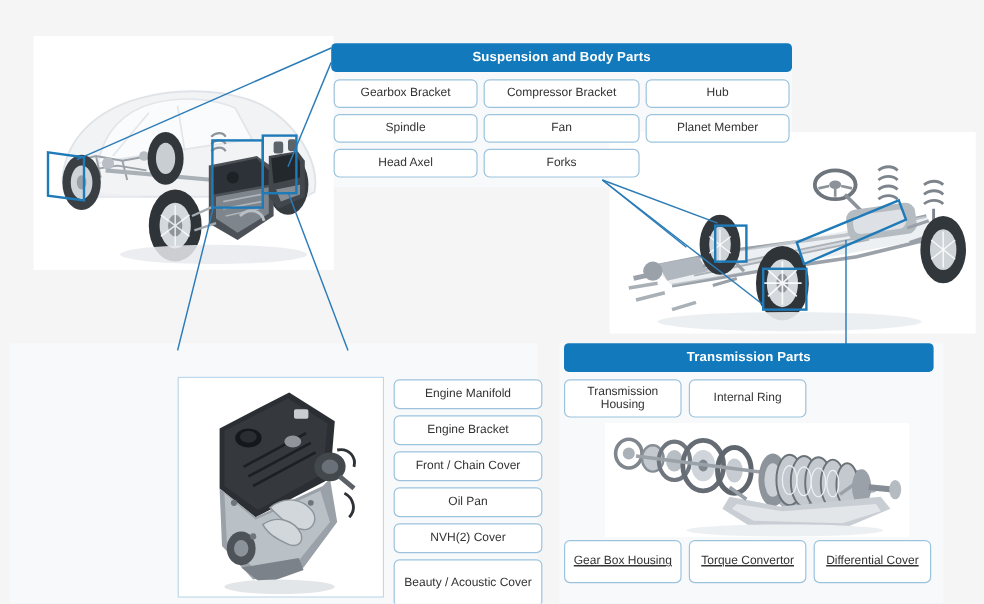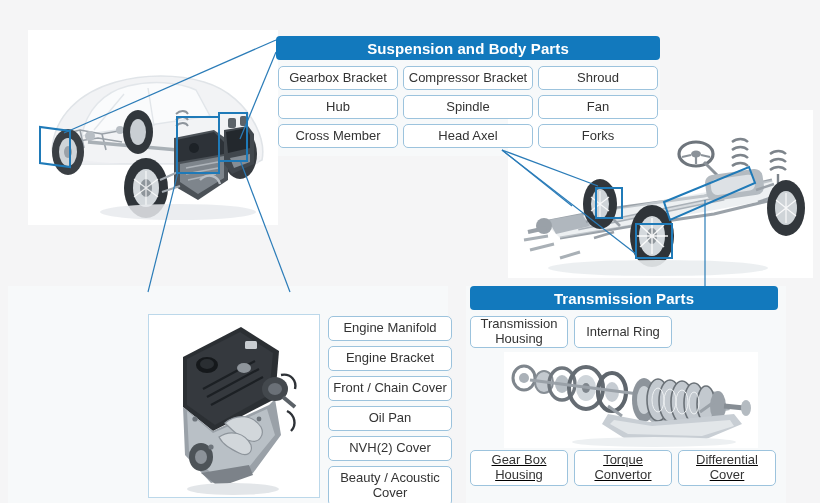--- a/index.html
+++ b/index.html
@@ -21,36 +21,36 @@
     position: absolute;
     inset: 0;
     background: #f7f9fa;
   }
   .panel-header {
     position: relative;
     height: 24px;
     background: #1279bd;
     border-radius: 4px;
     color: #ffffff;
-    font-size: 15px;
+    font-size: 11px;
     font-weight: bold;
     display: flex;
     align-items: center;
     justify-content: center;
     letter-spacing: .1px;
     z-index: 4;
   }
   .chip {
     position: relative;
     box-sizing: border-box;
     background: #ffffff;
     border: 1px solid #9cc3dd;
     border-radius: 5px;
     color: #333333;
-    font-size: 13px;
+    font-size: 10px;
     display: flex;
     align-items: center;
     justify-content: center;
     text-align: center;
     line-height: 1.15;
     z-index: 4;
   }
   .chip.two-line { line-height: 1.12; }
 
   
@@ -318,25 +318,24 @@
     <path d="M664 202 L749 167 L755 183 L670 220 Z"></path>
   </g>
 </svg>
 
 <div class="panel" id="suspension-panel">
   <div class="panel-bg"></div>
   <div class="panel-header">Suspension and Body Parts</div>
   <div class="grid">
     <div class="chip">Gearbox Bracket</div>
     <div class="chip">Compressor Bracket</div>
-    <div class="chip">Shroud</div>
     <div class="chip">Hub</div>
     <div class="chip">Spindle</div>
     <div class="chip">Fan</div>
-    <div class="chip">Cross Member</div>
+    <div class="chip">Planet Member</div>
     <div class="chip">Head Axel</div>
     <div class="chip">Forks</div>
   </div>
 </div>
 
 <div class="panel" id="engines-panel">
   <div class="panel-bg"></div>
 
 
   <div id="engine-image">

